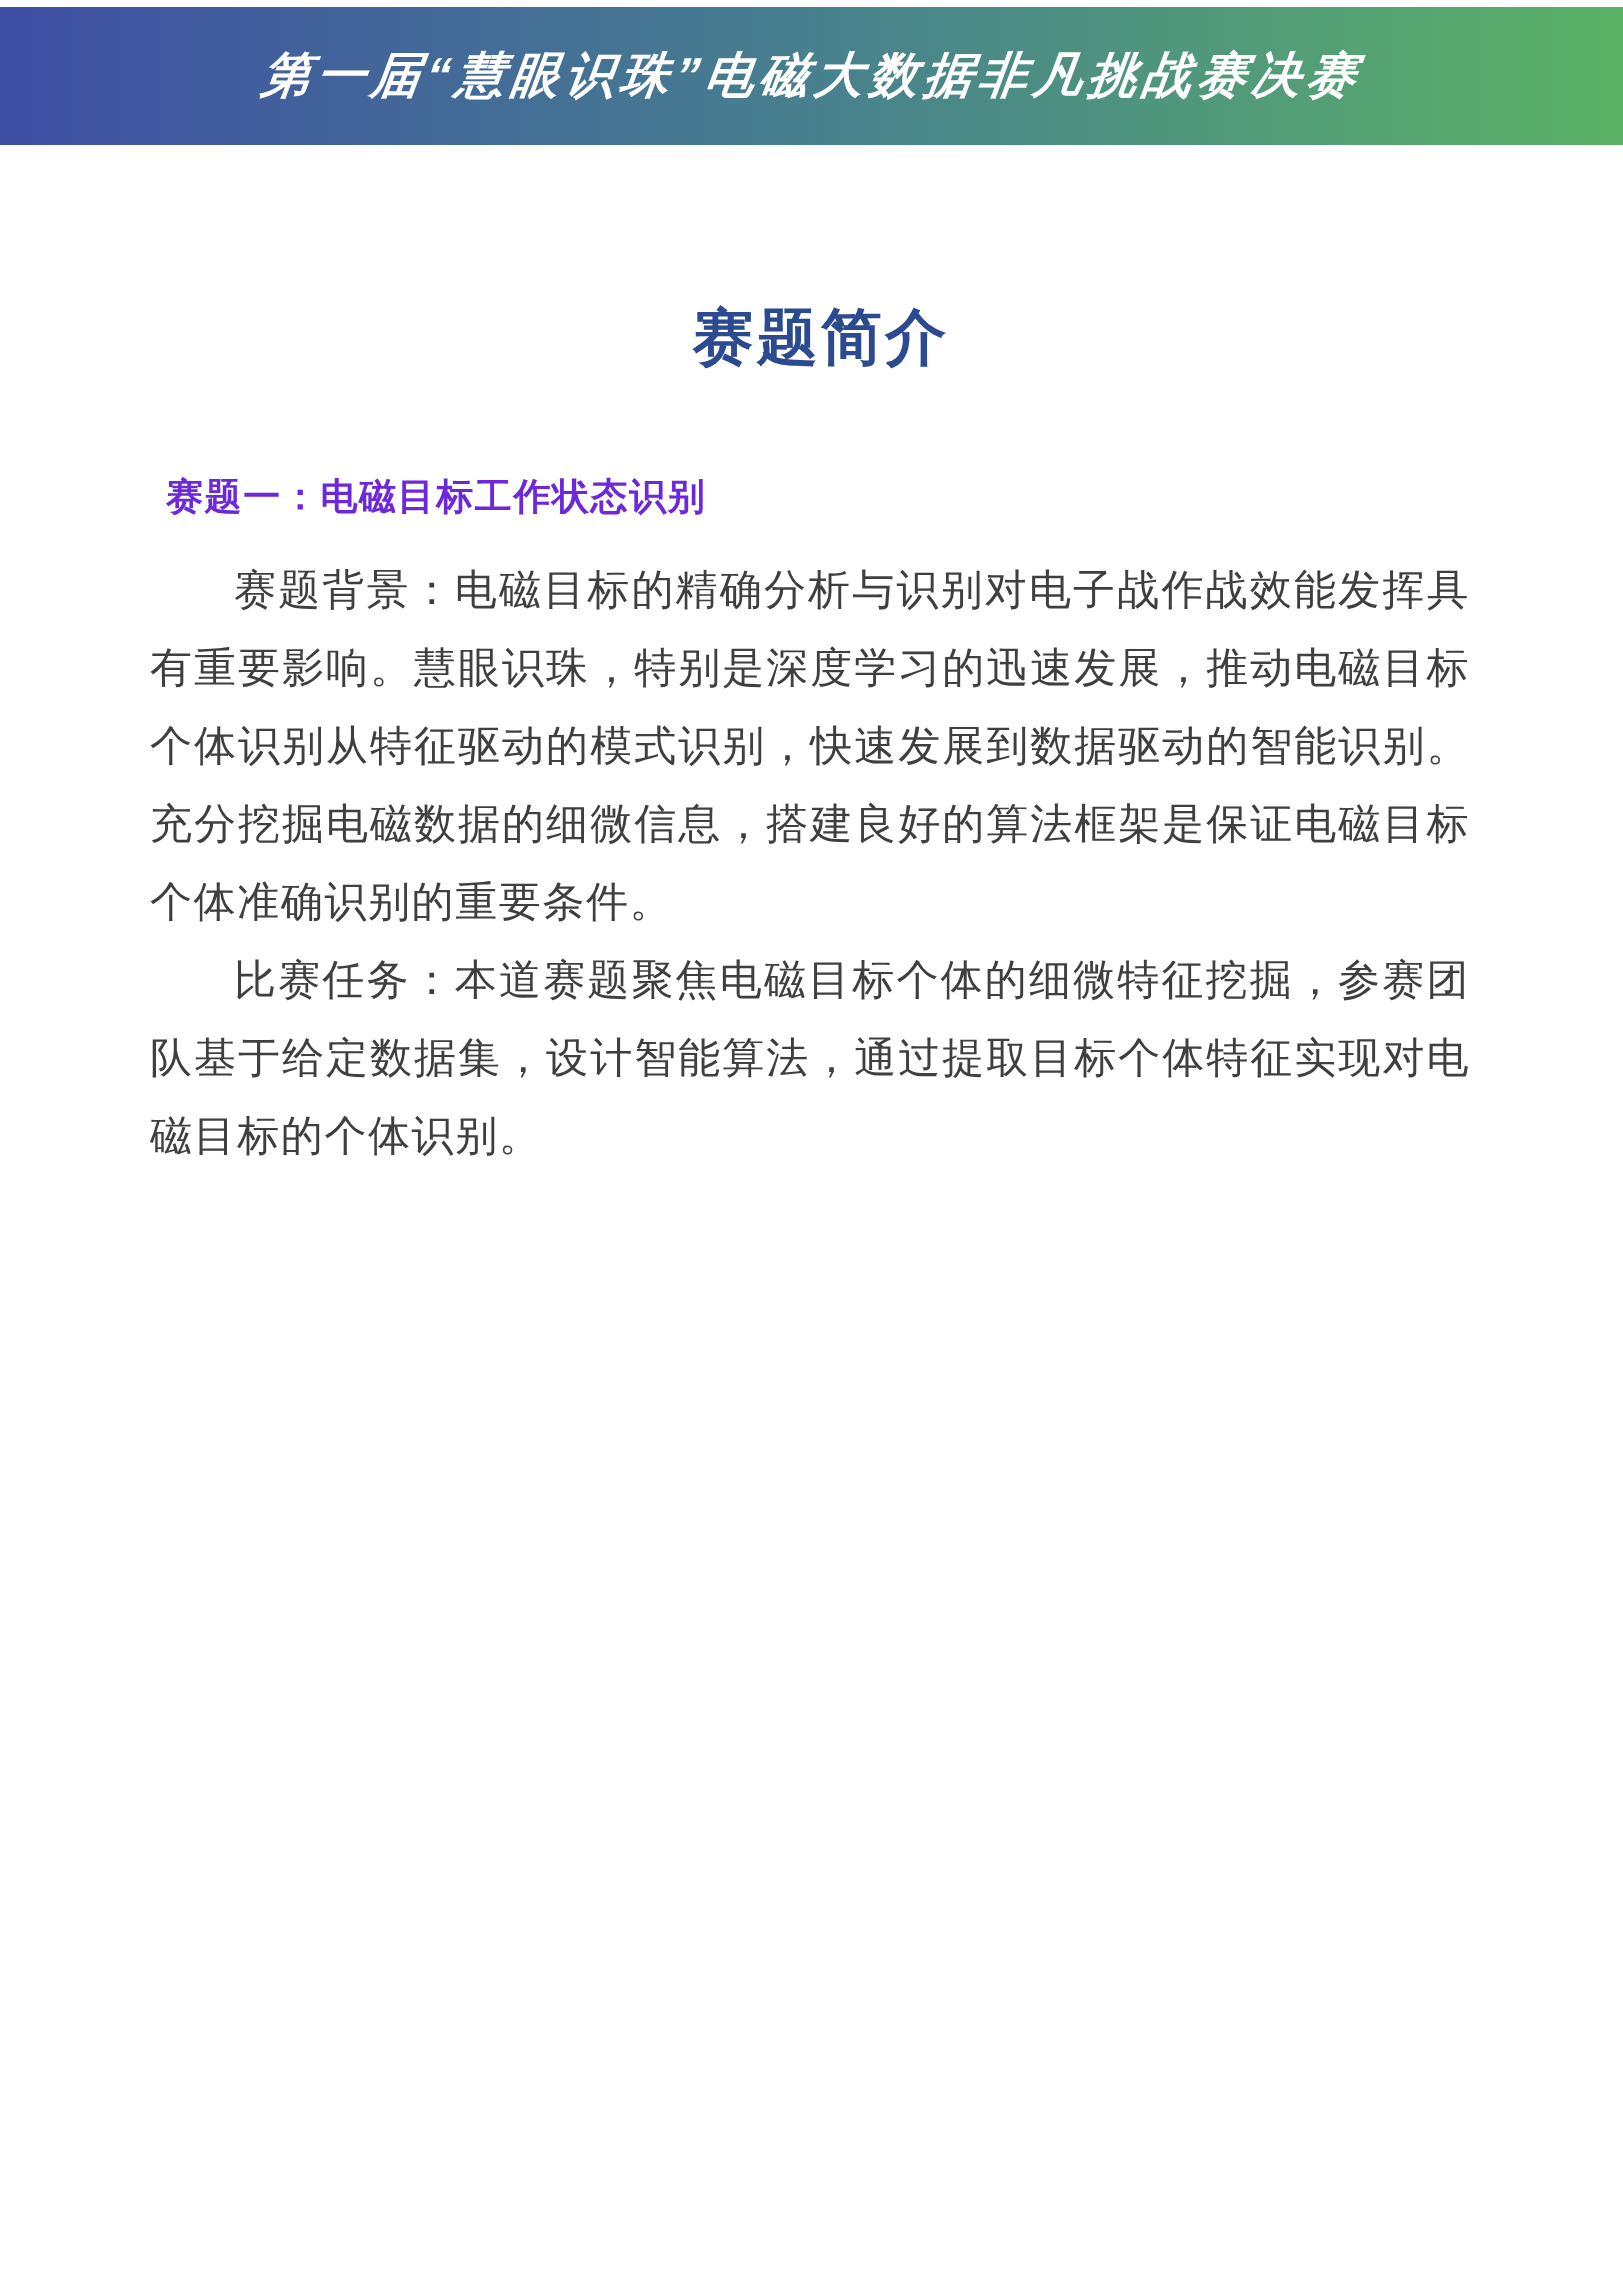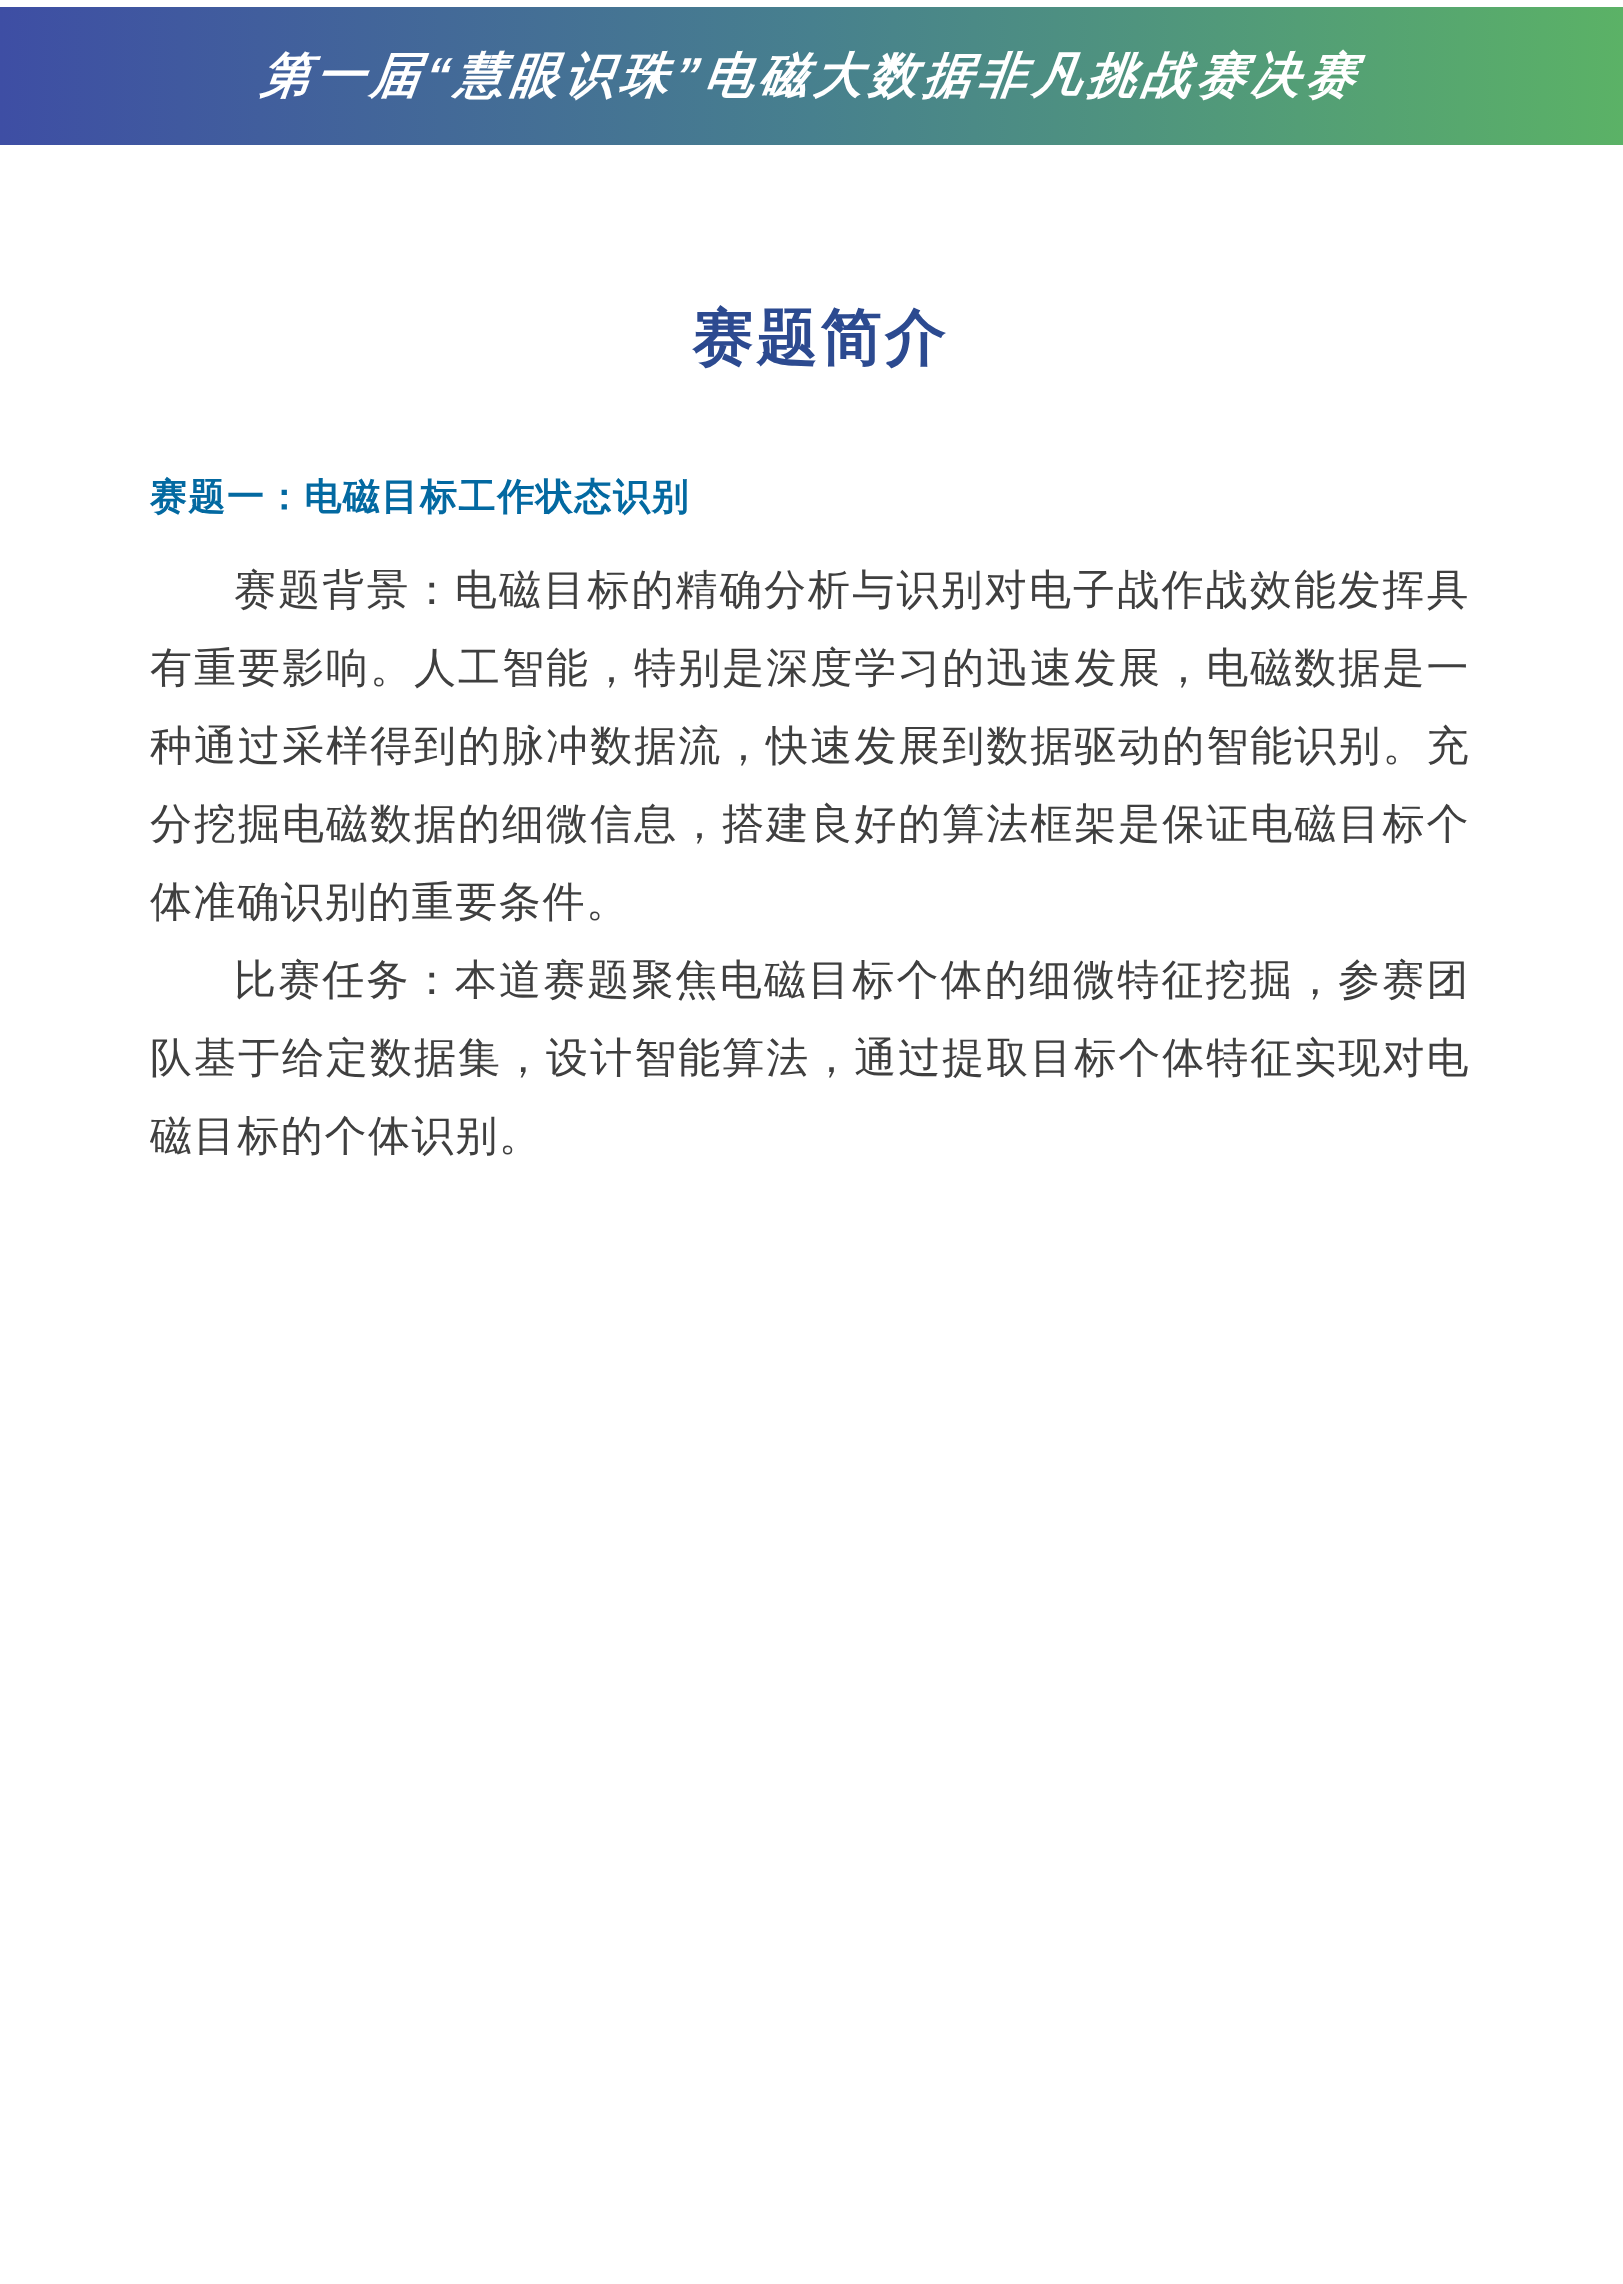--- a/index.html
+++ b/index.html
@@ -43,25 +43,25 @@
     text-align: center;
     color: #2C4A90;
     letter-spacing: 3.2px;
     padding-left: 18px;
   }
   
   .content {
     padding: 0 154px 0 150px;
   }
   .section-heading {
-    margin: 0;
+    margin: 16px;
     font-size: 37px;
     line-height: 41px;
     font-weight: bold;
-    color: #0369a1;
+    color: #6d28d9;
     letter-spacing: 1.6px;
   }
   .heading-1 { margin-top: 106px; }
   .heading-2 { margin-top: 32px; }
   .para {
     margin: 0;
     font-size: 42px;
     line-height: 78px;
     color: #3F3F3F;
     text-align: justify;
@@ -83,20 +83,20 @@
 
   <h1 class="doc-title">赛题简介</h1>
 
   <div class="content">
 
     <h2 class="section-heading heading-1">赛题一：电磁目标工作状态识别</h2>
 
 
 
 
-    <p class="para para-first-2">赛题背景：电磁目标的精确分析与识别对电子战作战效能发挥具有重要影响。人工智能，特别是深度学习的迅速发展，电磁数据是一种通过采样得到的脉冲数据流，快速发展到数据驱动的智能识别。充分挖掘电磁数据的细微信息，搭建良好的算法框架是保证电磁目标个体准确识别的重要条件。</p>
+    <p class="para para-first-2">赛题背景：电磁目标的精确分析与识别对电子战作战效能发挥具有重要影响。慧眼识珠，特别是深度学习的迅速发展，推动电磁目标个体识别从特征驱动的模式识别，快速发展到数据驱动的智能识别。充分挖掘电磁数据的细微信息，搭建良好的算法框架是保证电磁目标个体准确识别的重要条件。</p>
 
     <p class="para">比赛任务：本道赛题聚焦电磁目标个体的细微特征挖掘，参赛团队基于给定数据集，设计智能算法，通过提取目标个体特征实现对电磁目标的个体识别。</p>
 
   </div>
 
 </div>
 
 
 </body></html>

